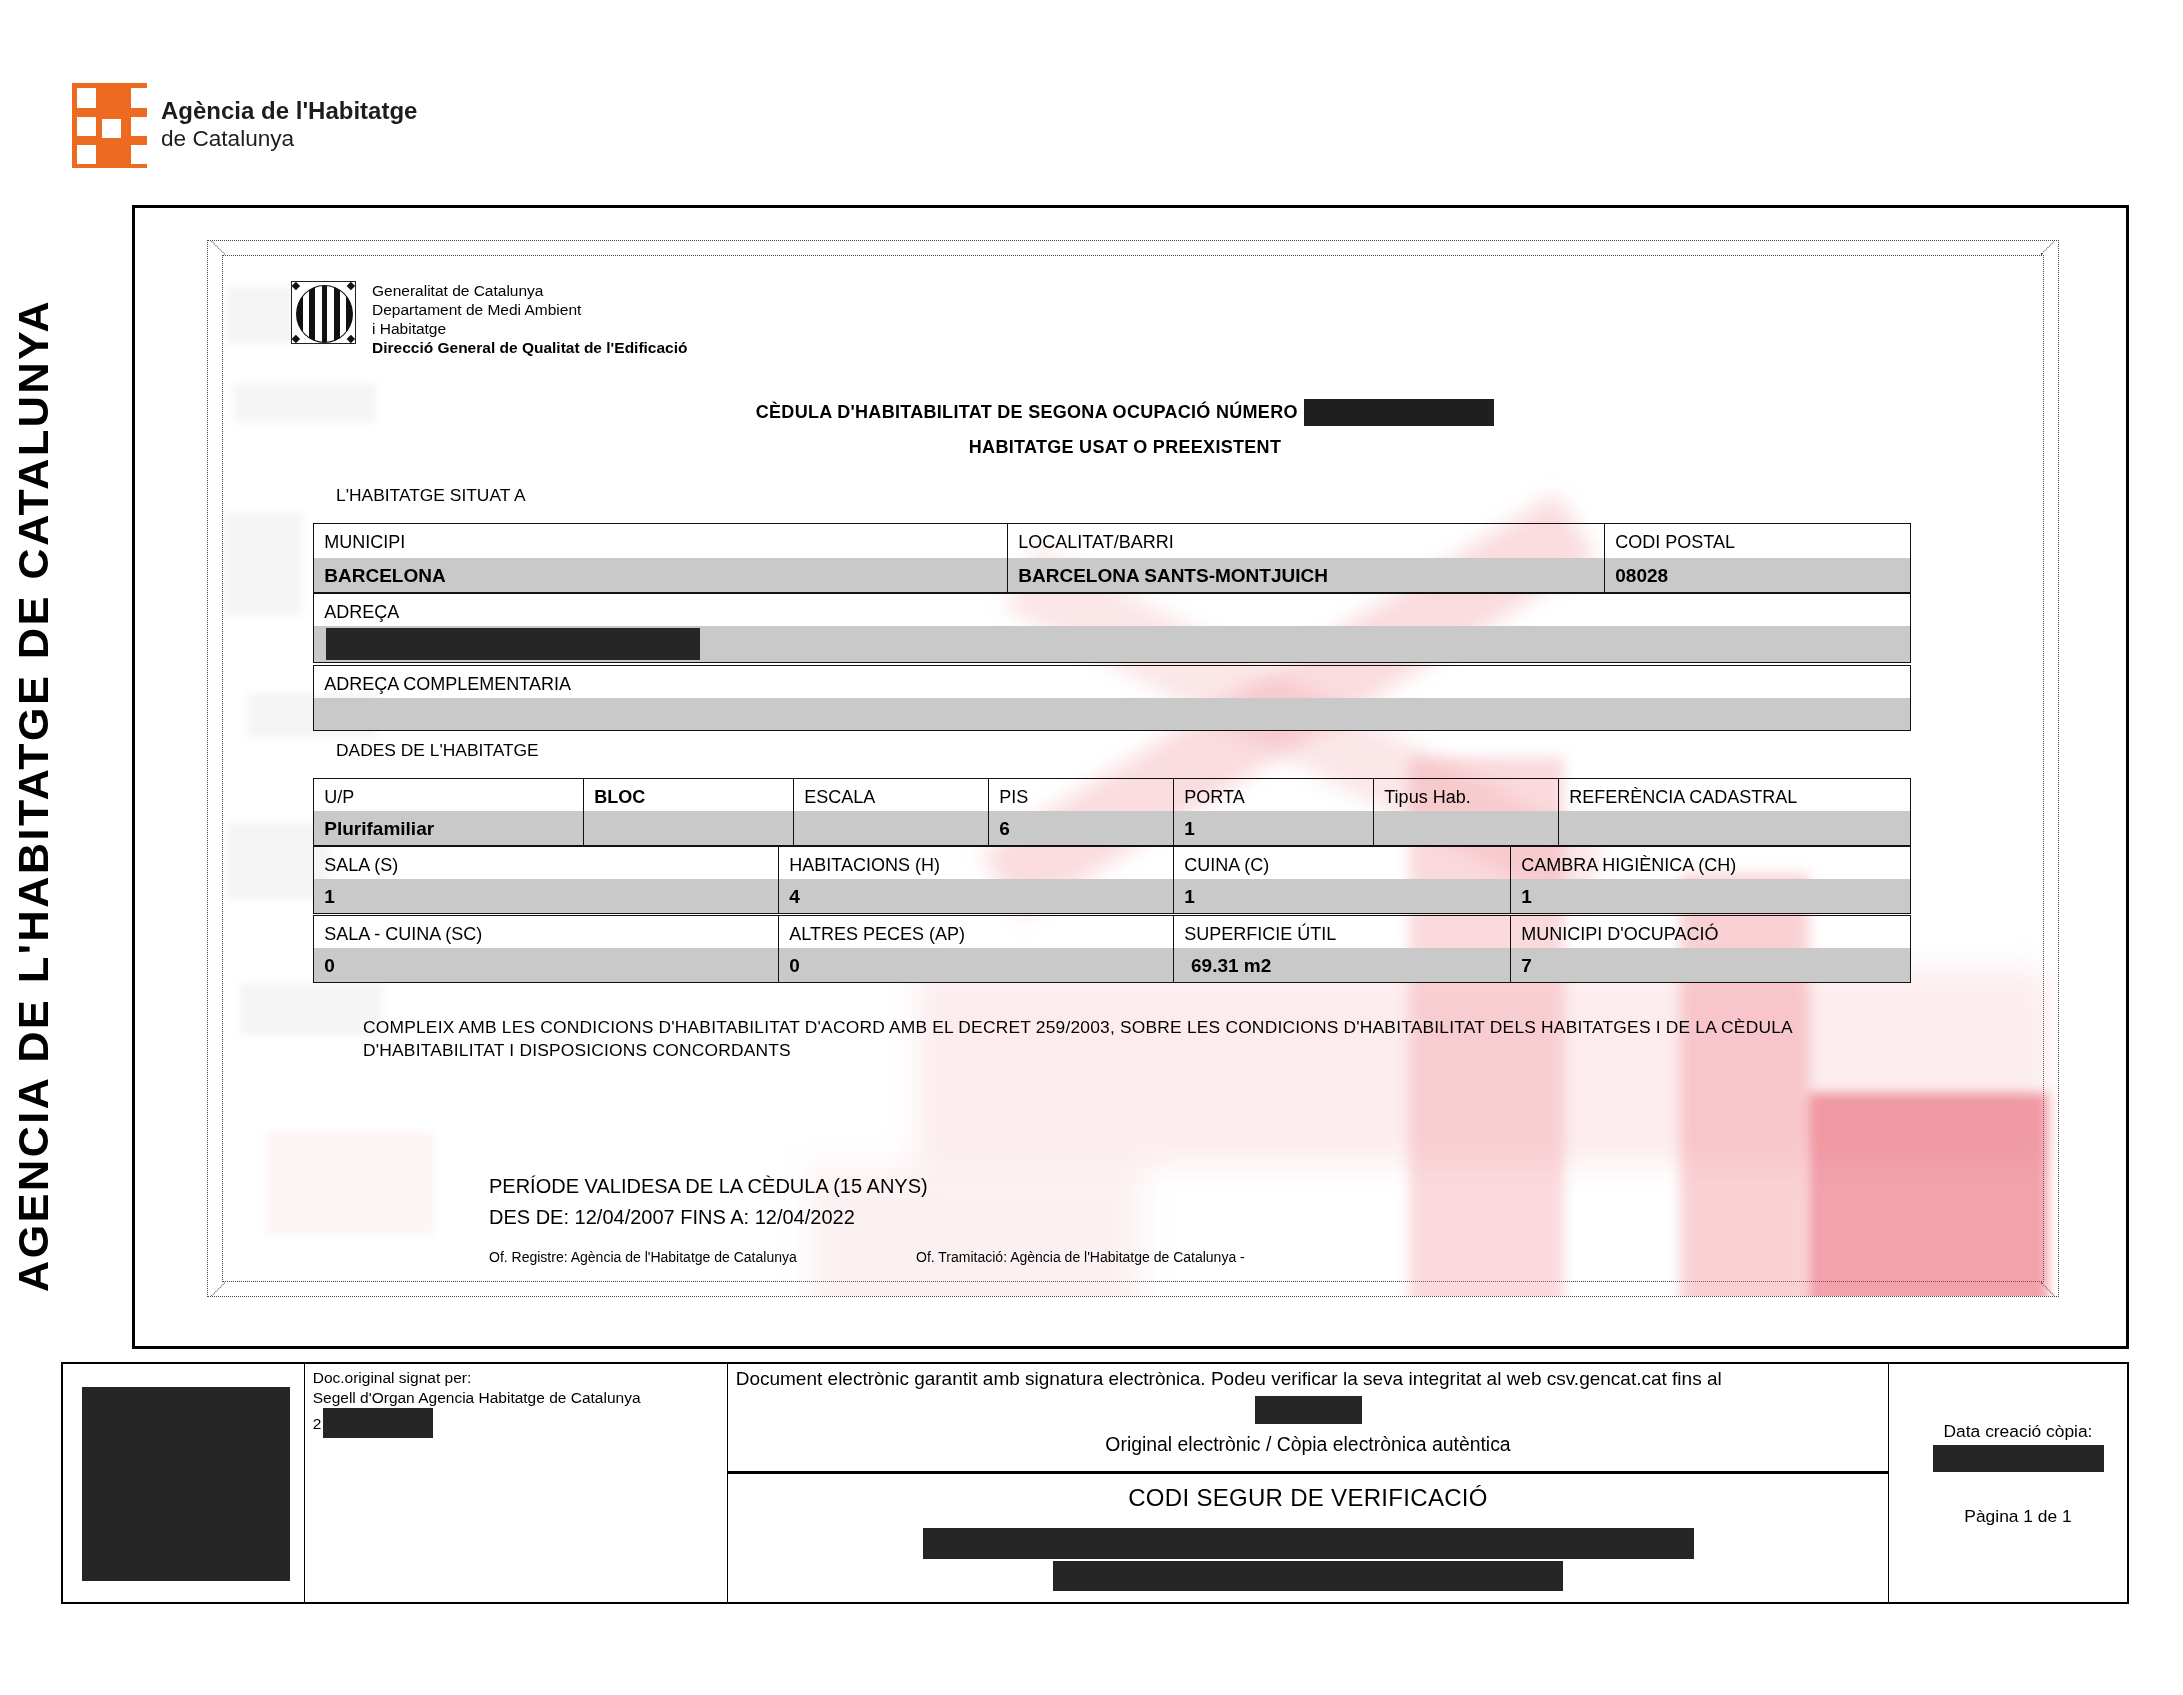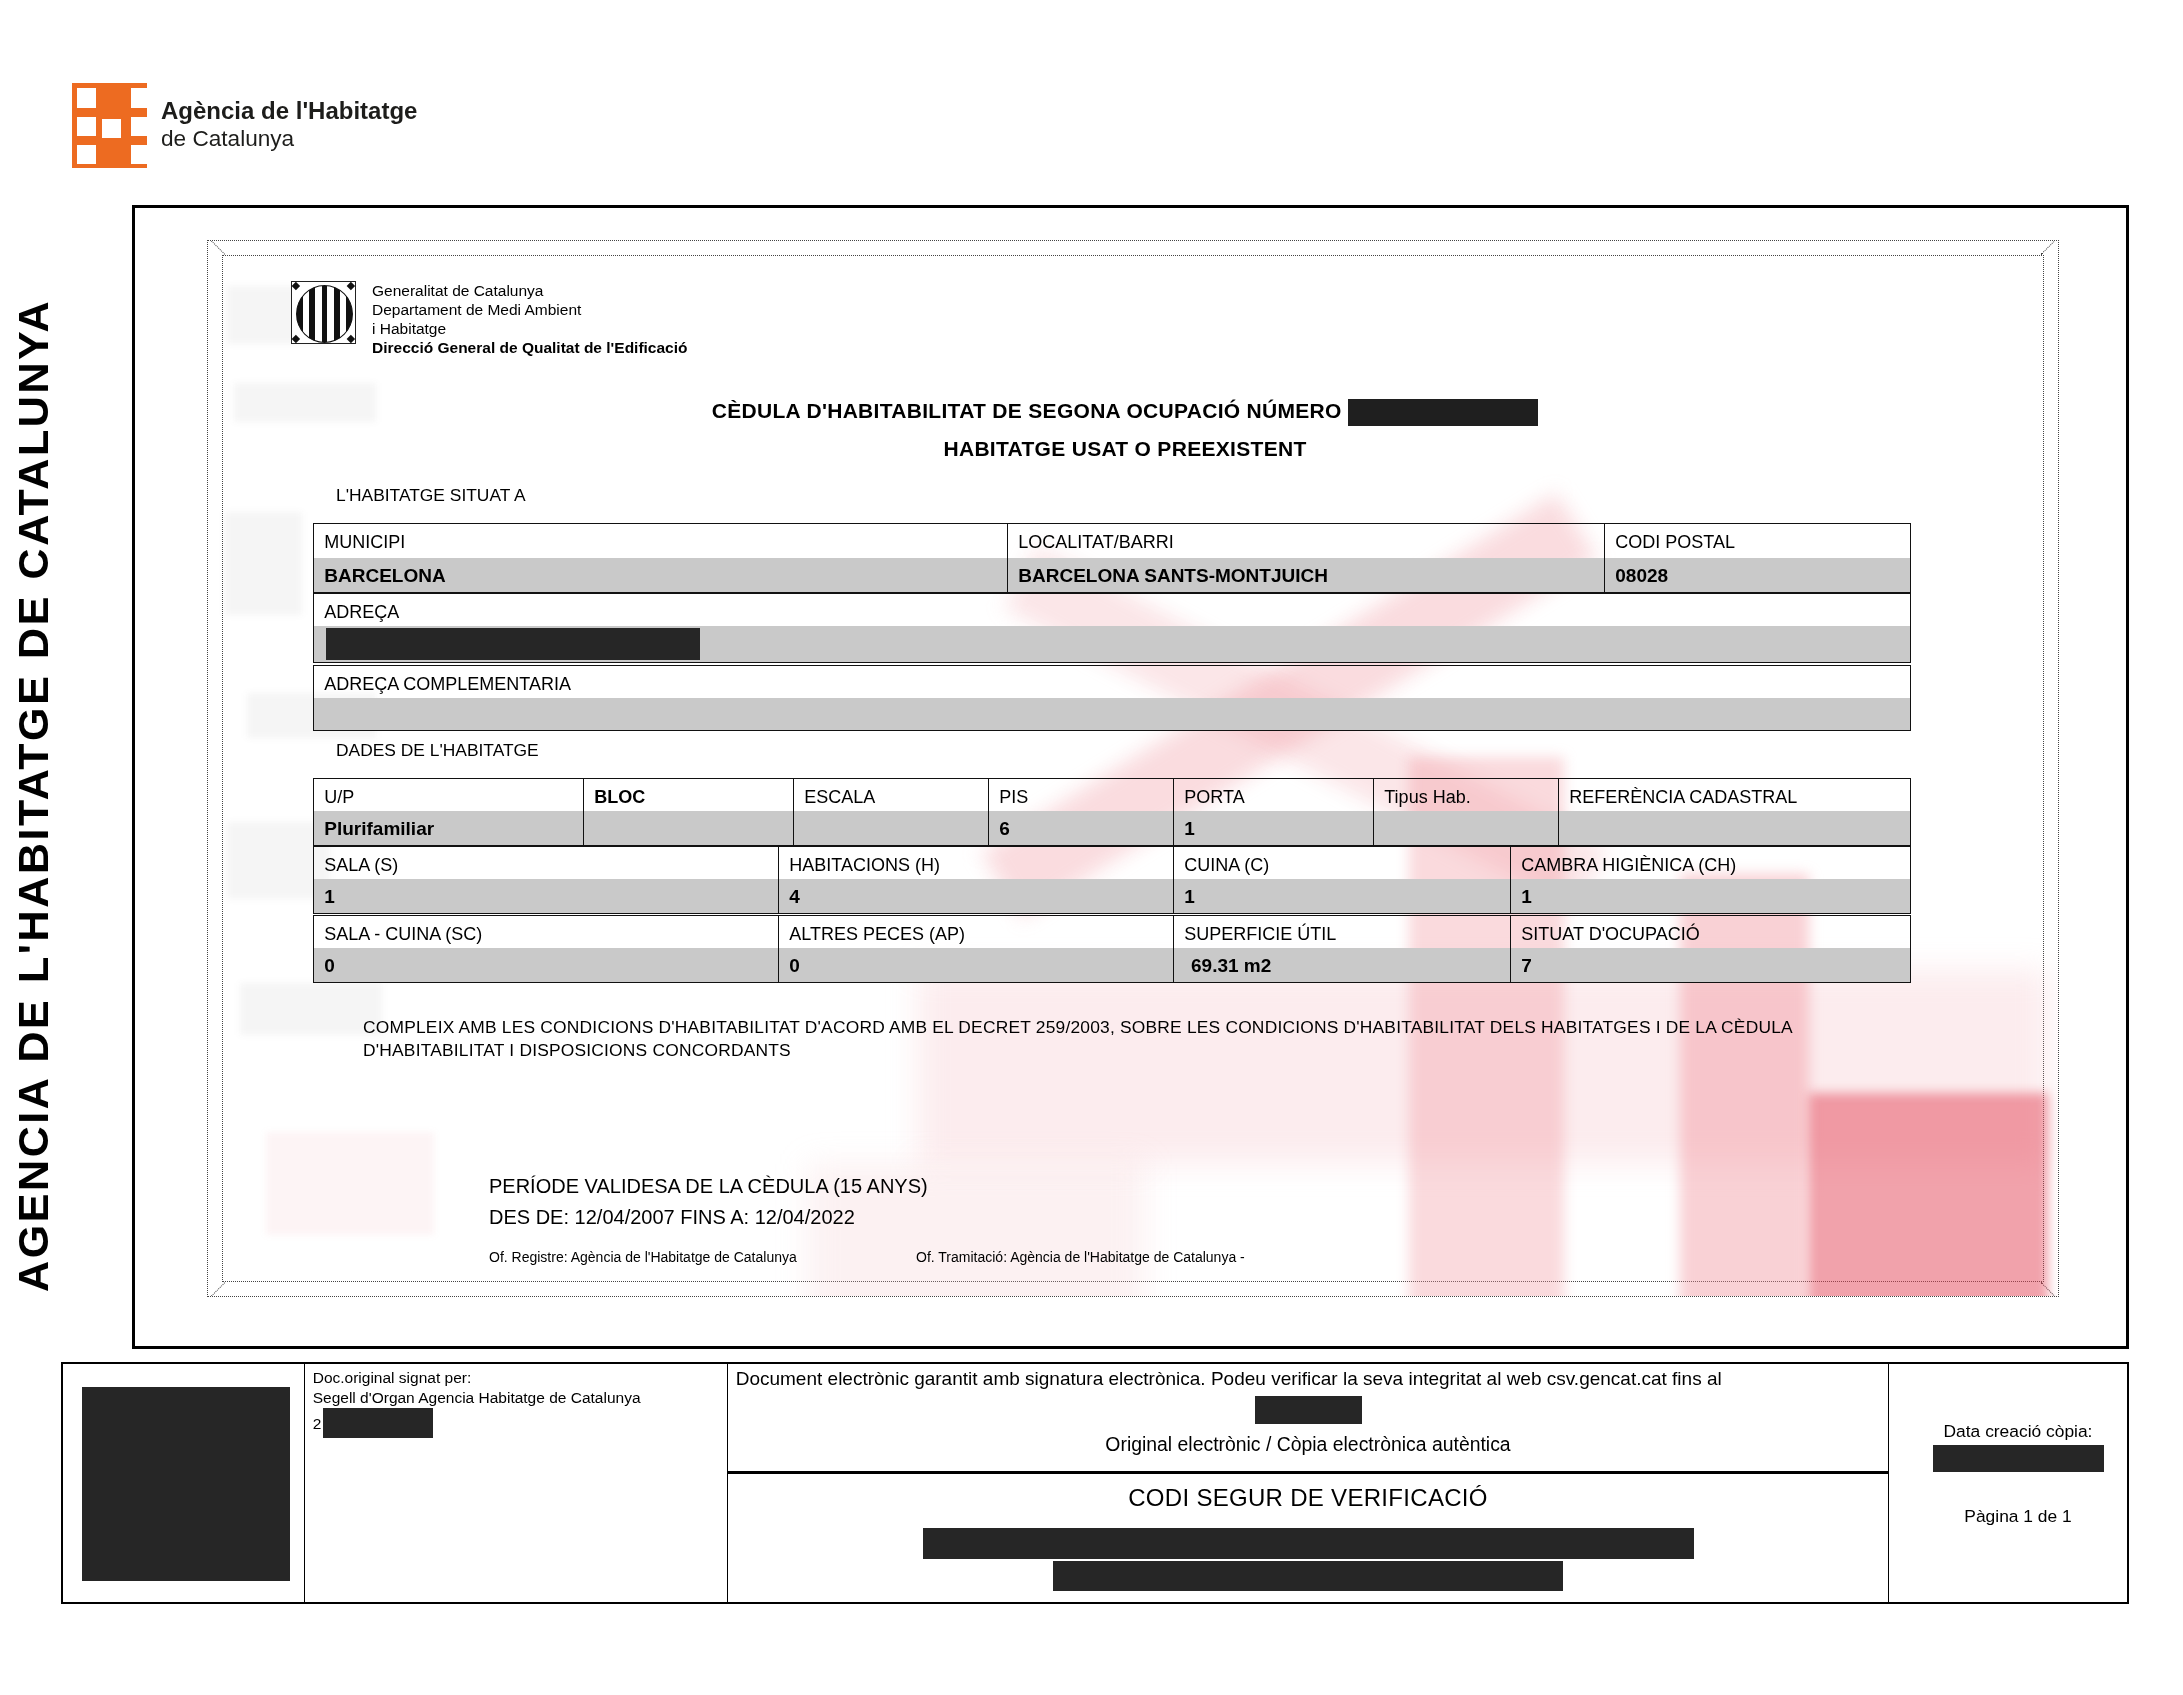--- a/index.html
+++ b/index.html
@@ -51,21 +51,21 @@
   
   .gencat-logo { position:absolute; left:291px; top:281px; width:65px; height:63px; border:0.6px solid #222; background:#fff; }
   .gencat-oval { position:absolute; left:3.9px; top:2.6px; width:57px; height:58px; border:1.9px solid #111; border-radius:50%;
                  background:repeating-linear-gradient(90deg,#111 0 5.8px,#fff 5.8px 12.3px); }
   .gencat-logo .orn { position:absolute; width:5.8px; height:5.8px; background:#111; transform:rotate(45deg); }
   .o-tl{left:1.3px;top:1.3px;} .o-tr{right:1.3px;top:1.3px;} .o-bl{left:1.3px;bottom:1.3px;} .o-br{right:1.3px;bottom:1.3px;}
   .letterhead { position:absolute; left:372px; top:281px; font-size:15.5px; line-height:19px; }
   .letterhead .lh4 { font-weight:bold; }
 
   
-  .doc-title { position:absolute; left:326px; top:399px; width:1598px; text-align:center; font-weight:bold; font-size:21px; letter-spacing:0.3px; }
+  .doc-title { position:absolute; left:326px; top:399px; width:1598px; text-align:center; font-weight:bold; font-size:18px; letter-spacing:0.3px; }
   .doc-title .t2 { margin-top:11px; }
   .redact { background:#262626; display:inline-block; }
   .title-redact { width:190px; height:27px; vertical-align:-7.7px; margin-left:6.5px; background:#1f1f1f; }
 
   
   .sec-label { position:absolute; font-size:17.4px; }
 
   
   .blk { position:absolute; left:313px; width:1598px; display:flex; border:1.9px solid #111; background:transparent; overflow:hidden; }
   .blk .col { flex:0 0 auto; }
@@ -259,21 +259,21 @@
     </div>
     <div class="col" style="width:395px;">
       <div class="hdr">ALTRES PECES (AP)</div>
       <div class="val">0</div>
     </div>
     <div class="col" style="width:337px;">
       <div class="hdr">SUPERFICIE ÚTIL</div>
       <div class="val pad-sup">69.31 m2</div>
     </div>
     <div class="col" style="width:402px;">
-      <div class="hdr">SITUAT D'OCUPACIÓ</div>
+      <div class="hdr">MUNICIPI D'OCUPACIÓ</div>
       <div class="val">7</div>
     </div>
   </div>
 
   <div class="compliance">COMPLEIX AMB LES CONDICIONS D'HABITABILITAT D'ACORD AMB EL DECRET 259/2003, SOBRE LES CONDICIONS D'HABITABILITAT DELS HABITATGES I DE LA CÈDULA D'HABITABILITAT I DISPOSICIONS CONCORDANTS</div>
 
   <div class="validity">
     <div class="v1">PERÍODE VALIDESA DE LA CÈDULA (15 ANYS)</div>
     <div class="v2">DES DE: 12/04/2007 FINS A: 12/04/2022</div>
   </div>

